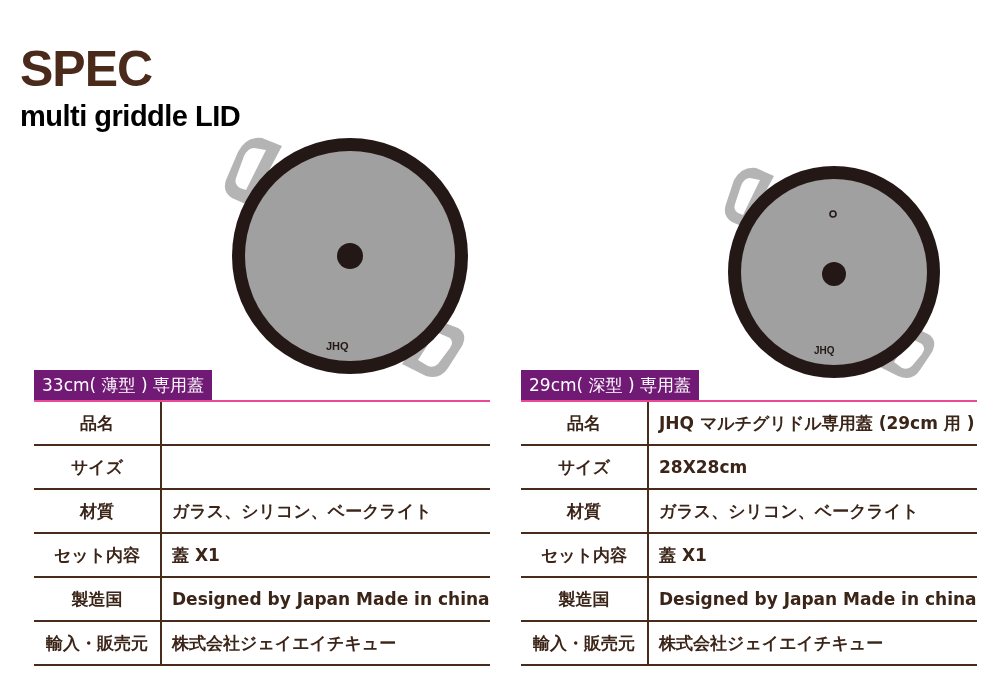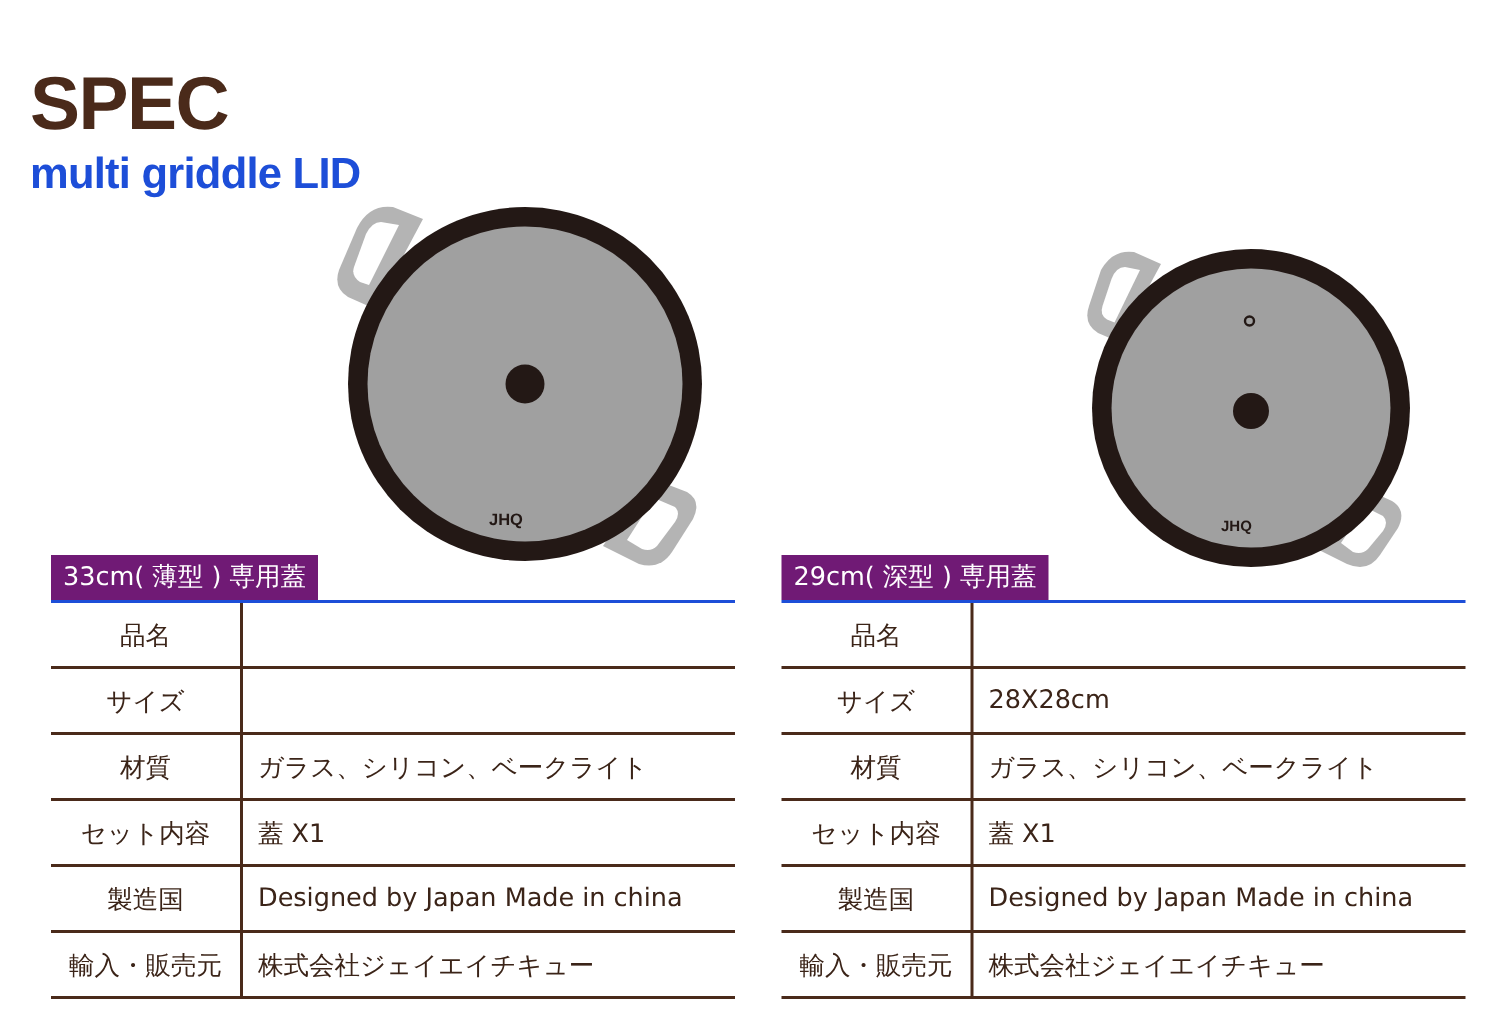--- a/index.html
+++ b/index.html
@@ -1,26 +1,26 @@
 <!DOCTYPE html>
 <html><head>
 <meta charset="utf-8">
 <style>
   html, body { margin: 0; padding: 0; background: #ffffff; }
   body { width: 1007px; height: 683px; position: relative; overflow: hidden;
          font-family: "DejaVu Sans", "Liberation Sans", sans-serif; color: #4a2a1a; }
   .title { position: absolute; left: 20px; top: 44px; font-family: "Liberation Sans", sans-serif;
            font-weight: bold; font-size: 50px; line-height: 50px; color: #4a2a1a; letter-spacing: -1px; }
   .subtitle { position: absolute; left: 20px; top: 100px; font-family: "Liberation Sans", sans-serif;
-           font-weight: bold; font-size: 29px; line-height: 32px; color: #1d4ed8; letter-spacing: -0.5px; }
+           font-weight: bold; font-size: 29px; line-height: 32px; color: #000000; letter-spacing: -0.5px; }
   .lid { position: absolute; }
   .spec { position: absolute; width: 456px; }
   .spec-header { position: absolute; left: 0; top: 0; height: 30px; background: #701a75; color: #fff;
            font-size: 17px; line-height: 30px; padding: 0 8px; white-space: nowrap; }
-  .spec-table { position: absolute; left: 0; top: 30px; width: 456px; border-top: 2px solid #1d4ed8; }
+  .spec-table { position: absolute; left: 0; top: 30px; width: 456px; border-top: 2px solid #ec4899; font-weight: bold; }
   .row { display: flex; height: 42px; border-bottom: 2px solid #4a2a1a; }
   .row:last-child { border-bottom: 2px solid #4a2a1a; }
   .cell-label { width: 126px; border-right: 2px solid #4a2a1a; display: flex; align-items: center;
            justify-content: center; font-size: 17px; color: #3b2418; }
   .cell-value { flex: 1; display: flex; align-items: center; padding-left: 10px; font-size: 17px;
            color: #3b2418; white-space: nowrap; }
 </style>
 </head>
 <body>
 
@@ -81,20 +81,21 @@
         <div class="cell-value">株式会社ジェイエイチキュー</div>
       </div>
   </div>
 </div>
 
 <div class="spec" style="left:521px;top:370px;">
   <div class="spec-header">29cm( 深型 ) 専用蓋</div>
   <div class="spec-table">
     <div class="row">
         <div class="cell-label">品名</div>
+        <div class="cell-value">JHQ マルチグリドル専用蓋 (29cm 用 )</div>
       </div>
     <div class="row">
         <div class="cell-label">サイズ</div>
         <div class="cell-value">28X28cm</div>
       </div>
     <div class="row">
         <div class="cell-label">材質</div>
         <div class="cell-value">ガラス、シリコン、ベークライト</div>
       </div>
     <div class="row">

